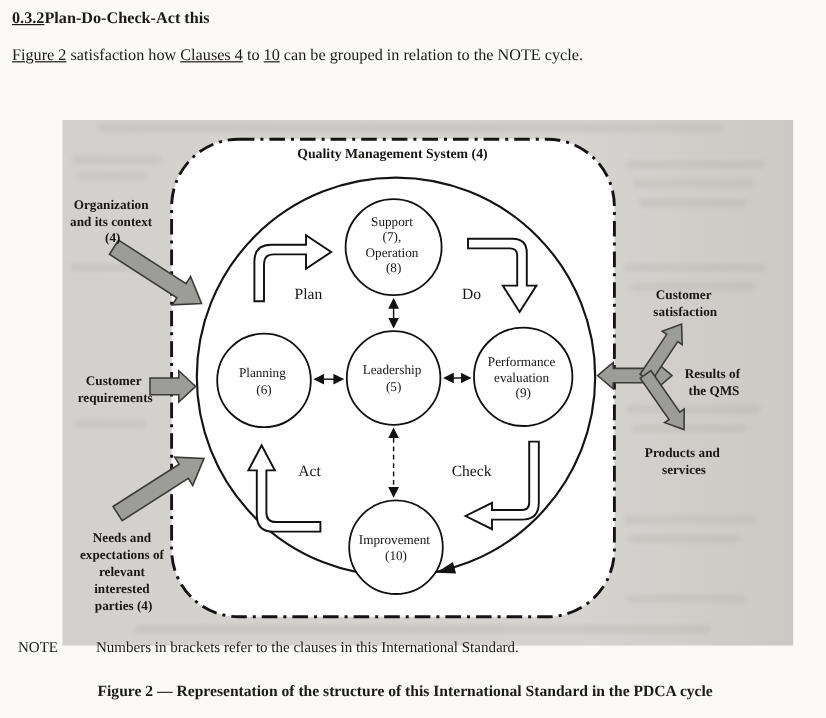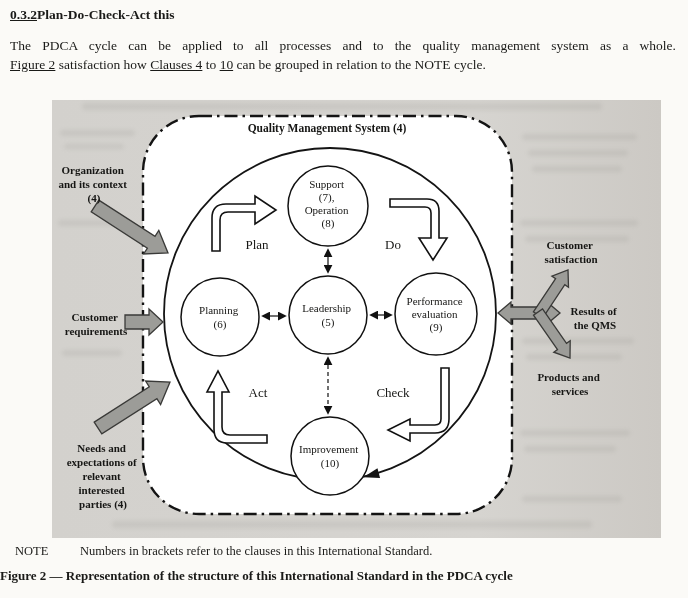--- a/index.html
+++ b/index.html
@@ -26,33 +26,32 @@
   .cycle{fill:none;stroke:#141414;stroke-width:1.8;}
   .node{fill:#ffffff;stroke:#111111;stroke-width:1.5;}
   .conn{stroke:#111111;stroke-width:1.2;fill:none;}
   .conn.dashed{stroke-dasharray:4 3;}
   .hook{fill:#ffffff;stroke:#111111;stroke-width:1.6;stroke-linejoin:miter;}
   .garr{stroke:#3a3a38;stroke-width:1.3;stroke-linejoin:miter;}
   .ntext{font-size:11px;text-anchor:middle;}
   .phase{font-size:13px;text-anchor:middle;}
   .olabel{font-size:11px;font-weight:bold;text-anchor:middle;}
   .qmslab{font-size:11.5px;font-weight:bold;text-anchor:middle;}
-  .note{position:absolute;left:15px;top:544px;width:660px;font-size:12.5px;}
+  .note{position:absolute;left:15px;top:532px;width:660px;font-size:12.5px;}
   .note .nlabel{display:inline-block;width:65px;}
-  .caption{position:absolute;left:0;top:568px;width:567px;text-align:left;font-size:13px;font-weight:bold;}
+  .caption{position:absolute;left:0;top:568px;width:567px;text-align:right;font-size:13px;font-weight:bold;padding-left:27px;}
 </style>
 </head>
 <body>
 
 <div class="heading">
   <span class="num">0.3.2</span><span>Plan-Do-Check-Act this</span>
 </div>
 
 <div class="para">
-  <span class="line1">The PDCA cycle can be applied to all processes and to the quality management system as a whole.</span>
   <span class="line2"><span class="ul">Figure 2</span><span> satisfaction how </span><span class="ul">Clauses 4</span><span> to </span><span class="ul">10</span><span> can be grouped in relation to the NOTE cycle.</span></span>
 </div>
 
 <div class="figure">
 
   <div class="smudge" style="left:30px;top:3px;width:520px;height:7px;"></div>
   <div class="smudge" style="left:60px;top:421px;width:480px;height:7px;"></div>
   <div class="smudge" style="left:8px;top:30px;width:75px;height:6px;"></div>
   <div class="smudge" style="left:12px;top:44px;width:60px;height:5px;"></div>
   <div class="smudge" style="left:470px;top:34px;width:115px;height:6px;"></div>

